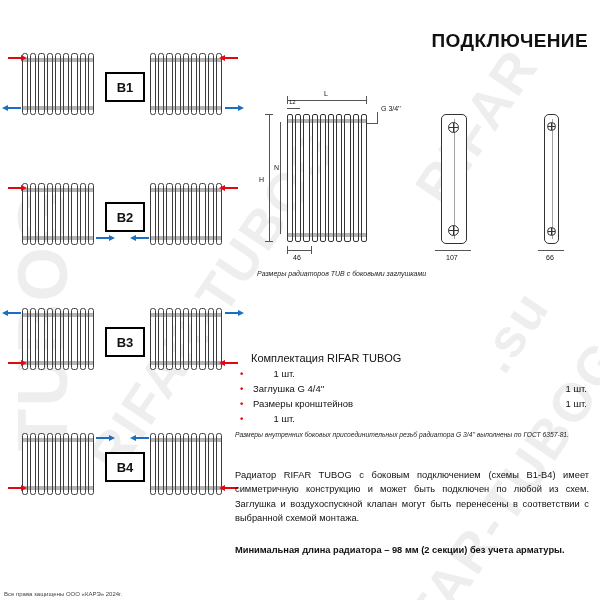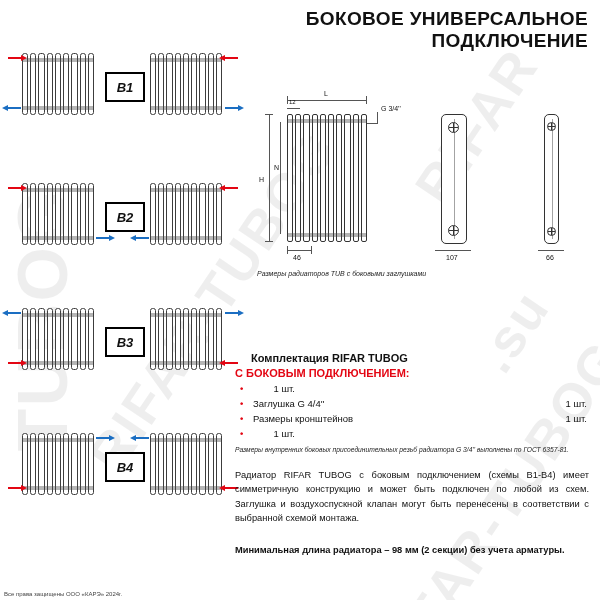--- a/index.html
+++ b/index.html
@@ -14,21 +14,21 @@
     white-space:nowrap;pointer-events:none;user-select:none;z-index:0;
     letter-spacing:2px;
   }
   
   .title{
     position:absolute;top:8px;right:12px;margin:0;text-align:right;
     font-size:19px;font-weight:800;line-height:1.15;letter-spacing:.4px;
     z-index:3;
   }
   
-  .scheme-row{position:absolute;left:8px;width:232px;height:64px;z-index:2;font-style:italic;}
+  .scheme-row{position:absolute;left:8px;width:232px;height:64px;z-index:2;}
   .rad{position:absolute;top:1px;width:72px;height:62px;display:flex;gap:2px;}
   .rad::before,.rad::after{content:'';position:absolute;left:1px;right:1px;height:4px;background:rgba(70,70,70,.4);z-index:2;}
   .rad::before{top:5px}.rad::after{bottom:5px}
   .rad i{flex:1;border:1px solid #3c3c3c;border-radius:2.5px;background:#fff;}
   .rad-a{left:14px}.rad-b{left:142px}
   .scheme-label{
     position:absolute;left:97px;top:20px;width:36px;height:26px;background:#fff;
     border:2px solid #000;display:flex;align-items:center;justify-content:center;
     font-weight:bold;font-size:13px;z-index:3;
   }
@@ -53,21 +53,21 @@
   .sideview .mid{position:absolute;left:50%;top:4px;bottom:4px;width:1px;background:rgba(51,51,51,.45);}
   .hole{position:absolute;border:1px solid #333;border-radius:50%;
     background:linear-gradient(#333,#333) center/100% 1px no-repeat,
                linear-gradient(#333,#333) center/1px 100% no-repeat;}
   .sv1 .hole{width:9px;height:9px;left:6px}
   .sv2 .hole{width:7px;height:7px;left:2px}
   .hole.top{top:7px}.hole.bot{bottom:7px}
   .draw-caption{position:absolute;left:2px;top:178px;font-size:7px;font-style:italic;color:#222;width:240px;}
   
   #kit{position:absolute;left:235px;top:352px;width:352px;z-index:2;}
-  .kit-title{font-size:11px;font-weight:bold;padding-left:16px;}
+  .kit-title{font-size:11px;font-weight:normal;padding-left:16px;}
   .kit-sub{font-size:11px;font-weight:bold;color:#e30613;margin-top:3px;}
   .kit-row{display:flex;align-items:baseline;font-size:9.5px;margin-top:4px;}
   .kit-bullet{color:#e30613;width:13px;padding-left:5px;font-weight:bold;}
   .kit-name{flex:1;}
   .kit-qty{width:42px;text-align:right;}
   .kit-note{font-size:6.7px;font-style:italic;margin-top:7px;color:#222;}
   
   #desc{position:absolute;left:235px;top:468px;width:354px;font-size:9.3px;line-height:1.55;text-align:justify;z-index:2;}
   #desc .bold{font-weight:bold;margin-top:17px;}
   
@@ -76,21 +76,21 @@
 </head>
 <body>
 
 <div class="wm" style="left:-88px;top:280px;font-size:70px;transform:rotate(-90deg);">TUBOG</div>
 <div class="wm" style="left:14px;top:270px;font-size:54px;transform:rotate(-56deg);">RIFAR-TUBOG</div>
 <div class="wm" style="left:390px;top:95px;font-size:54px;transform:rotate(-56deg);">RIFAR</div>
 <div class="wm" style="left:470px;top:300px;font-size:54px;transform:rotate(-56deg);">.su</div>
 <div class="wm" style="left:300px;top:480px;font-size:54px;transform:rotate(-56deg);">RIFAR-TUBOG</div>
 
 <h1 class="title">
-  <span>БОКОВОЕ УНИВЕРСАЛЬНОЕ</span><br>
+  <br>
   <span>ПОДКЛЮЧЕНИЕ</span>
 </h1>
 
 <div class="scheme-row" style="top:52px">
   <div class="rad rad-a">
       <i></i>
       <i></i>
       <i></i>
       <i></i>
       <i></i>
@@ -268,21 +268,20 @@
     <span class="hole bot"></span>
   </div>
   <div class="dline-h" style="left:283px;top:158px;width:26px"></div>
   <div class="dlabel" style="left:291px;top:162px">66</div>
 
   <div class="draw-caption">Размеры радиаторов TUB с боковыми заглушками</div>
 </div>
 
 <div id="kit">
   <div class="kit-title">Комплектация RIFAR TUBOG</div>
-  <div class="kit-sub">С БОКОВЫМ ПОДКЛЮЧЕНИЕМ:</div>
   <div>
       <div class="kit-row">
         <span class="kit-bullet">•</span>
         <span class="kit-qty">1 шт.</span>
       </div>
       <div class="kit-row">
         <span class="kit-bullet">•</span>
         <span class="kit-name">Заглушка G 4/4''</span>
         <span class="kit-qty">1 шт.</span>
       </div>

